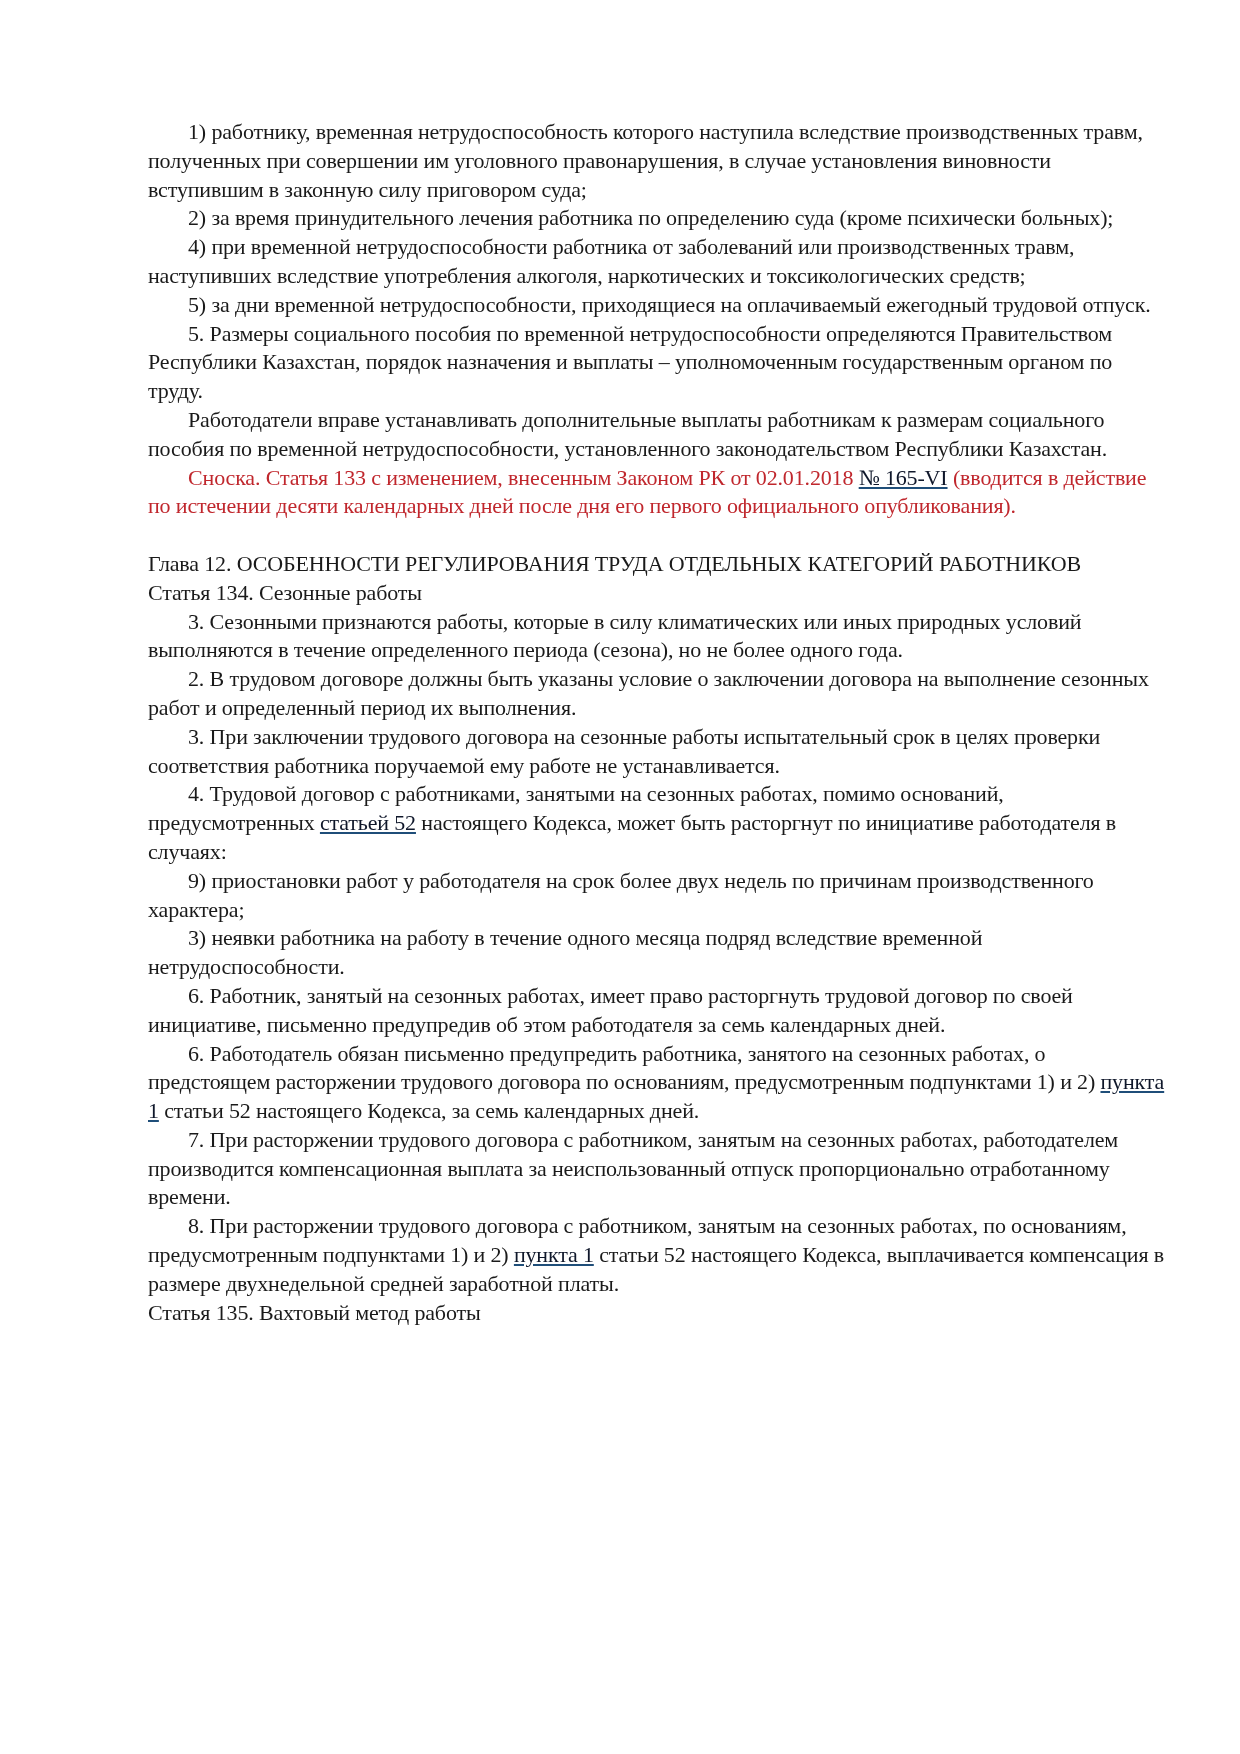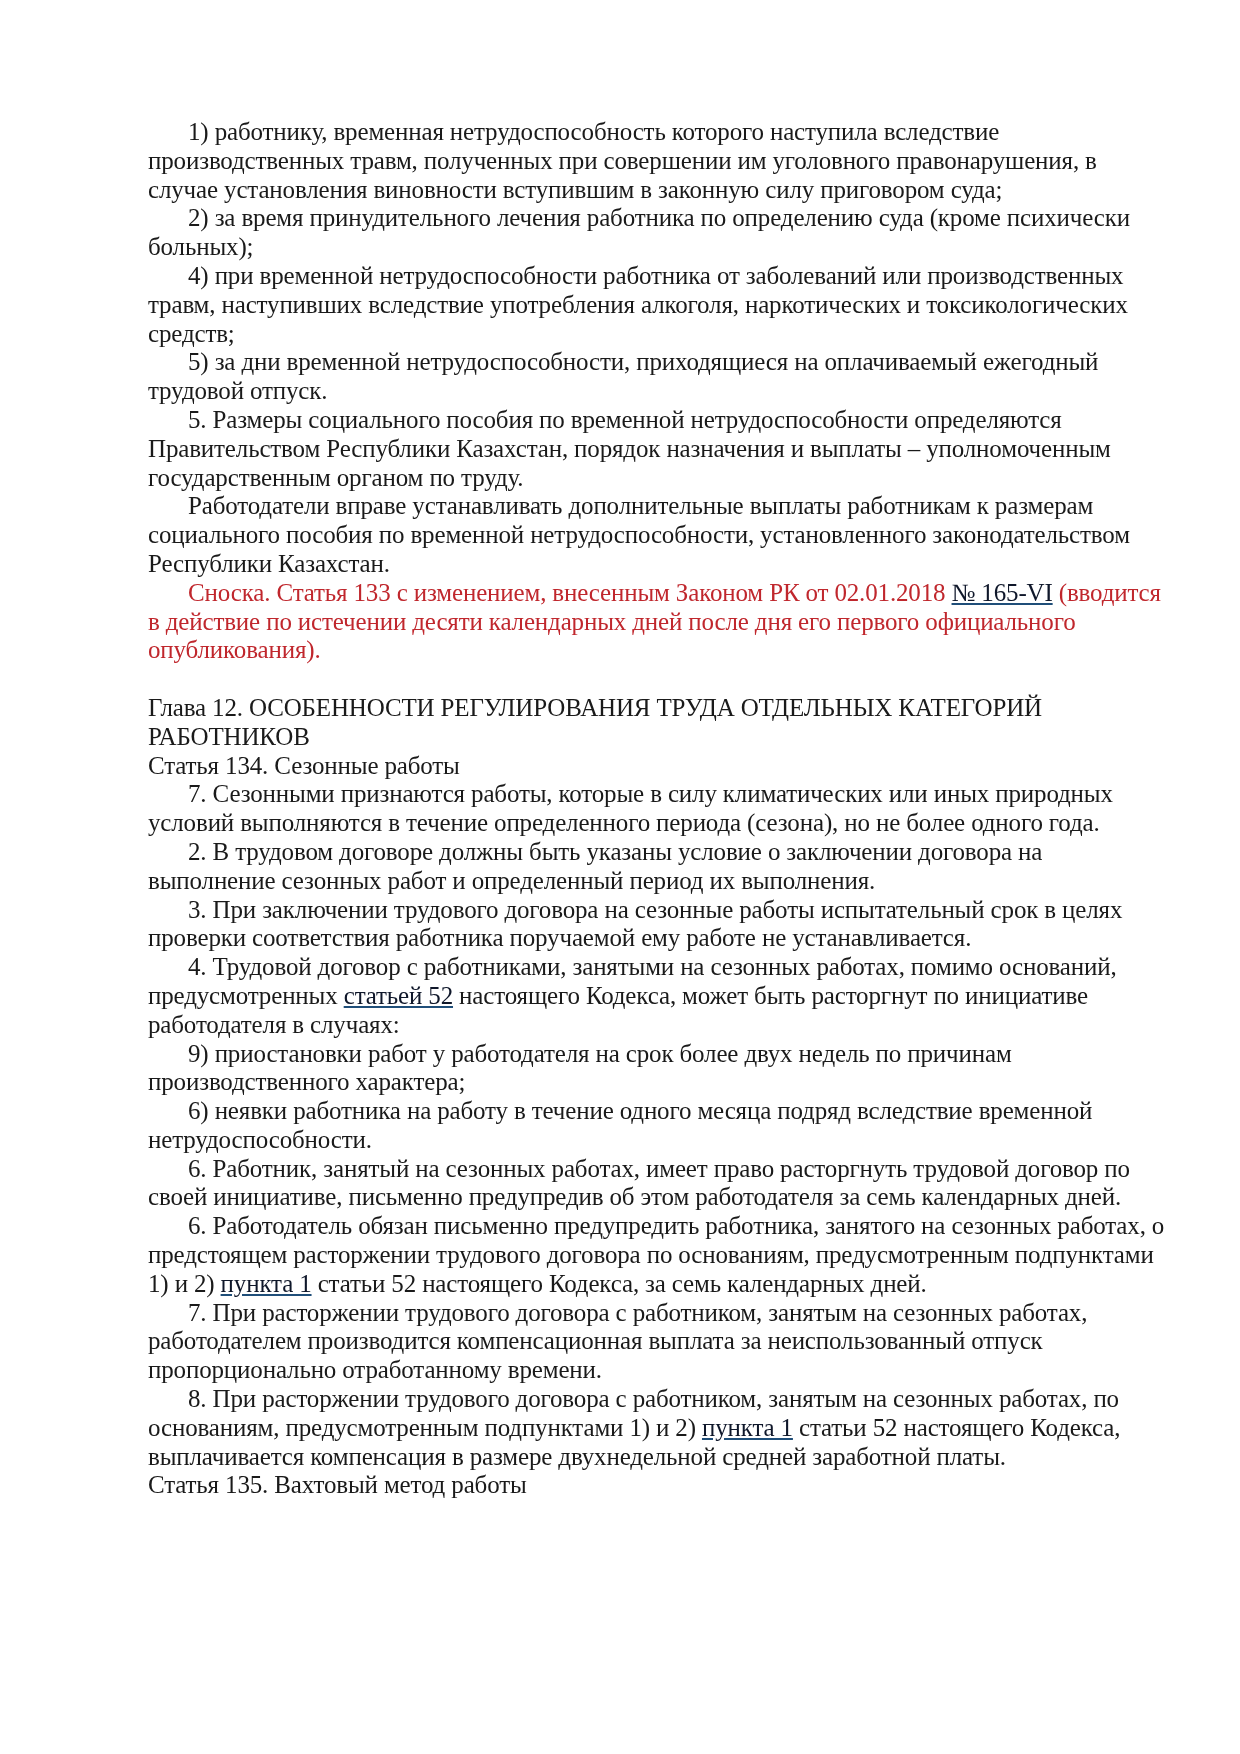--- a/index.html
+++ b/index.html
@@ -3,21 +3,21 @@
   <meta charset="utf-8">
   <style>
     html, body { margin: 0; padding: 0; background: #ffffff; }
     body { width: 1240px; height: 1754px; position: relative; overflow: hidden; }
     .page {
       position: absolute;
       left: 148px;
       top: 118px;
       width: 1020px;
       font-family: "Liberation Serif", serif;
-      font-size: 25px;
+      font-size: 22px;
       line-height: 28.8px;
       color: #1a1a1a;
       letter-spacing: -0.15px;
     }
     .p { margin: 0; text-indent: 40px; }
     .noindent { text-indent: 0; }
     .red { color: #c0272d; }
     a.lnk { color: #0f172a; text-decoration: underline; text-decoration-color: #1f4e79; }
     .gap { height: 28.8px; }
   </style>
@@ -32,25 +32,25 @@
   <p class="p">5. Размеры социального пособия по временной нетрудоспособности определяются Правительством Республики Казахстан, порядок назначения и выплаты – уполномоченным государственным органом по труду.</p>
   <p class="p">Работодатели вправе устанавливать дополнительные выплаты работникам к размерам социального пособия по временной нетрудоспособности, установленного законодательством Республики Казахстан.</p>
 
   <p class="p red"><span>Сноска. Статья 133 с изменением, внесенным Законом РК от 02.01.2018 </span><a class="lnk" href="#">№ 165-VI</a><span> (вводится в действие по истечении десяти календарных дней после дня его первого официального опубликования).</span></p>
 
   <div class="gap"></div>
 
   <p class="p noindent">Глава 12. ОСОБЕННОСТИ РЕГУЛИРОВАНИЯ ТРУДА ОТДЕЛЬНЫХ КАТЕГОРИЙ РАБОТНИКОВ</p>
   <p class="p noindent">Статья 134. Сезонные работы</p>
 
-  <p class="p">7. Сезонными признаются работы, которые в силу климатических или иных природных условий выполняются в течение определенного периода (сезона), но не более одного года.</p>
+  <p class="p">3. Сезонными признаются работы, которые в силу климатических или иных природных условий выполняются в течение определенного периода (сезона), но не более одного года.</p>
   <p class="p">2. В трудовом договоре должны быть указаны условие о заключении договора на выполнение сезонных работ и определенный период их выполнения.</p>
   <p class="p">3. При заключении трудового договора на сезонные работы испытательный срок в целях проверки соответствия работника поручаемой ему работе не устанавливается.</p>
   <p class="p"><span>4. Трудовой договор с работниками, занятыми на сезонных работах, помимо оснований, предусмотренных </span><a class="lnk" href="#">статьей 52</a><span> настоящего Кодекса, может быть расторгнут по инициативе работодателя в случаях:</span></p>
   <p class="p">9) приостановки работ у работодателя на срок более двух недель по причинам производственного характера;</p>
-  <p class="p">6) неявки работника на работу в течение одного месяца подряд вследствие временной нетрудоспособности.</p>
+  <p class="p">3) неявки работника на работу в течение одного месяца подряд вследствие временной нетрудоспособности.</p>
   <p class="p">6. Работник, занятый на сезонных работах, имеет право расторгнуть трудовой договор по своей инициативе, письменно предупредив об этом работодателя за семь календарных дней.</p>
   <p class="p"><span>6. Работодатель обязан письменно предупредить работника, занятого на сезонных работах, о предстоящем расторжении трудового договора по основаниям, предусмотренным подпунктами 1) и 2) </span><a class="lnk" href="#">пункта 1</a><span> статьи 52 настоящего Кодекса, за семь календарных дней.</span></p>
   <p class="p">7. При расторжении трудового договора с работником, занятым на сезонных работах, работодателем производится компенсационная выплата за неиспользованный отпуск пропорционально отработанному времени.</p>
   <p class="p"><span>8. При расторжении трудового договора с работником, занятым на сезонных работах, по основаниям, предусмотренным подпунктами 1) и 2) </span><a class="lnk" href="#">пункта 1</a><span> статьи 52 настоящего Кодекса, выплачивается компенсация в размере двухнедельной средней заработной платы.</span></p>
 
   <p class="p noindent">Статья 135. Вахтовый метод работы</p>
 </div>
 
 </body></html>

